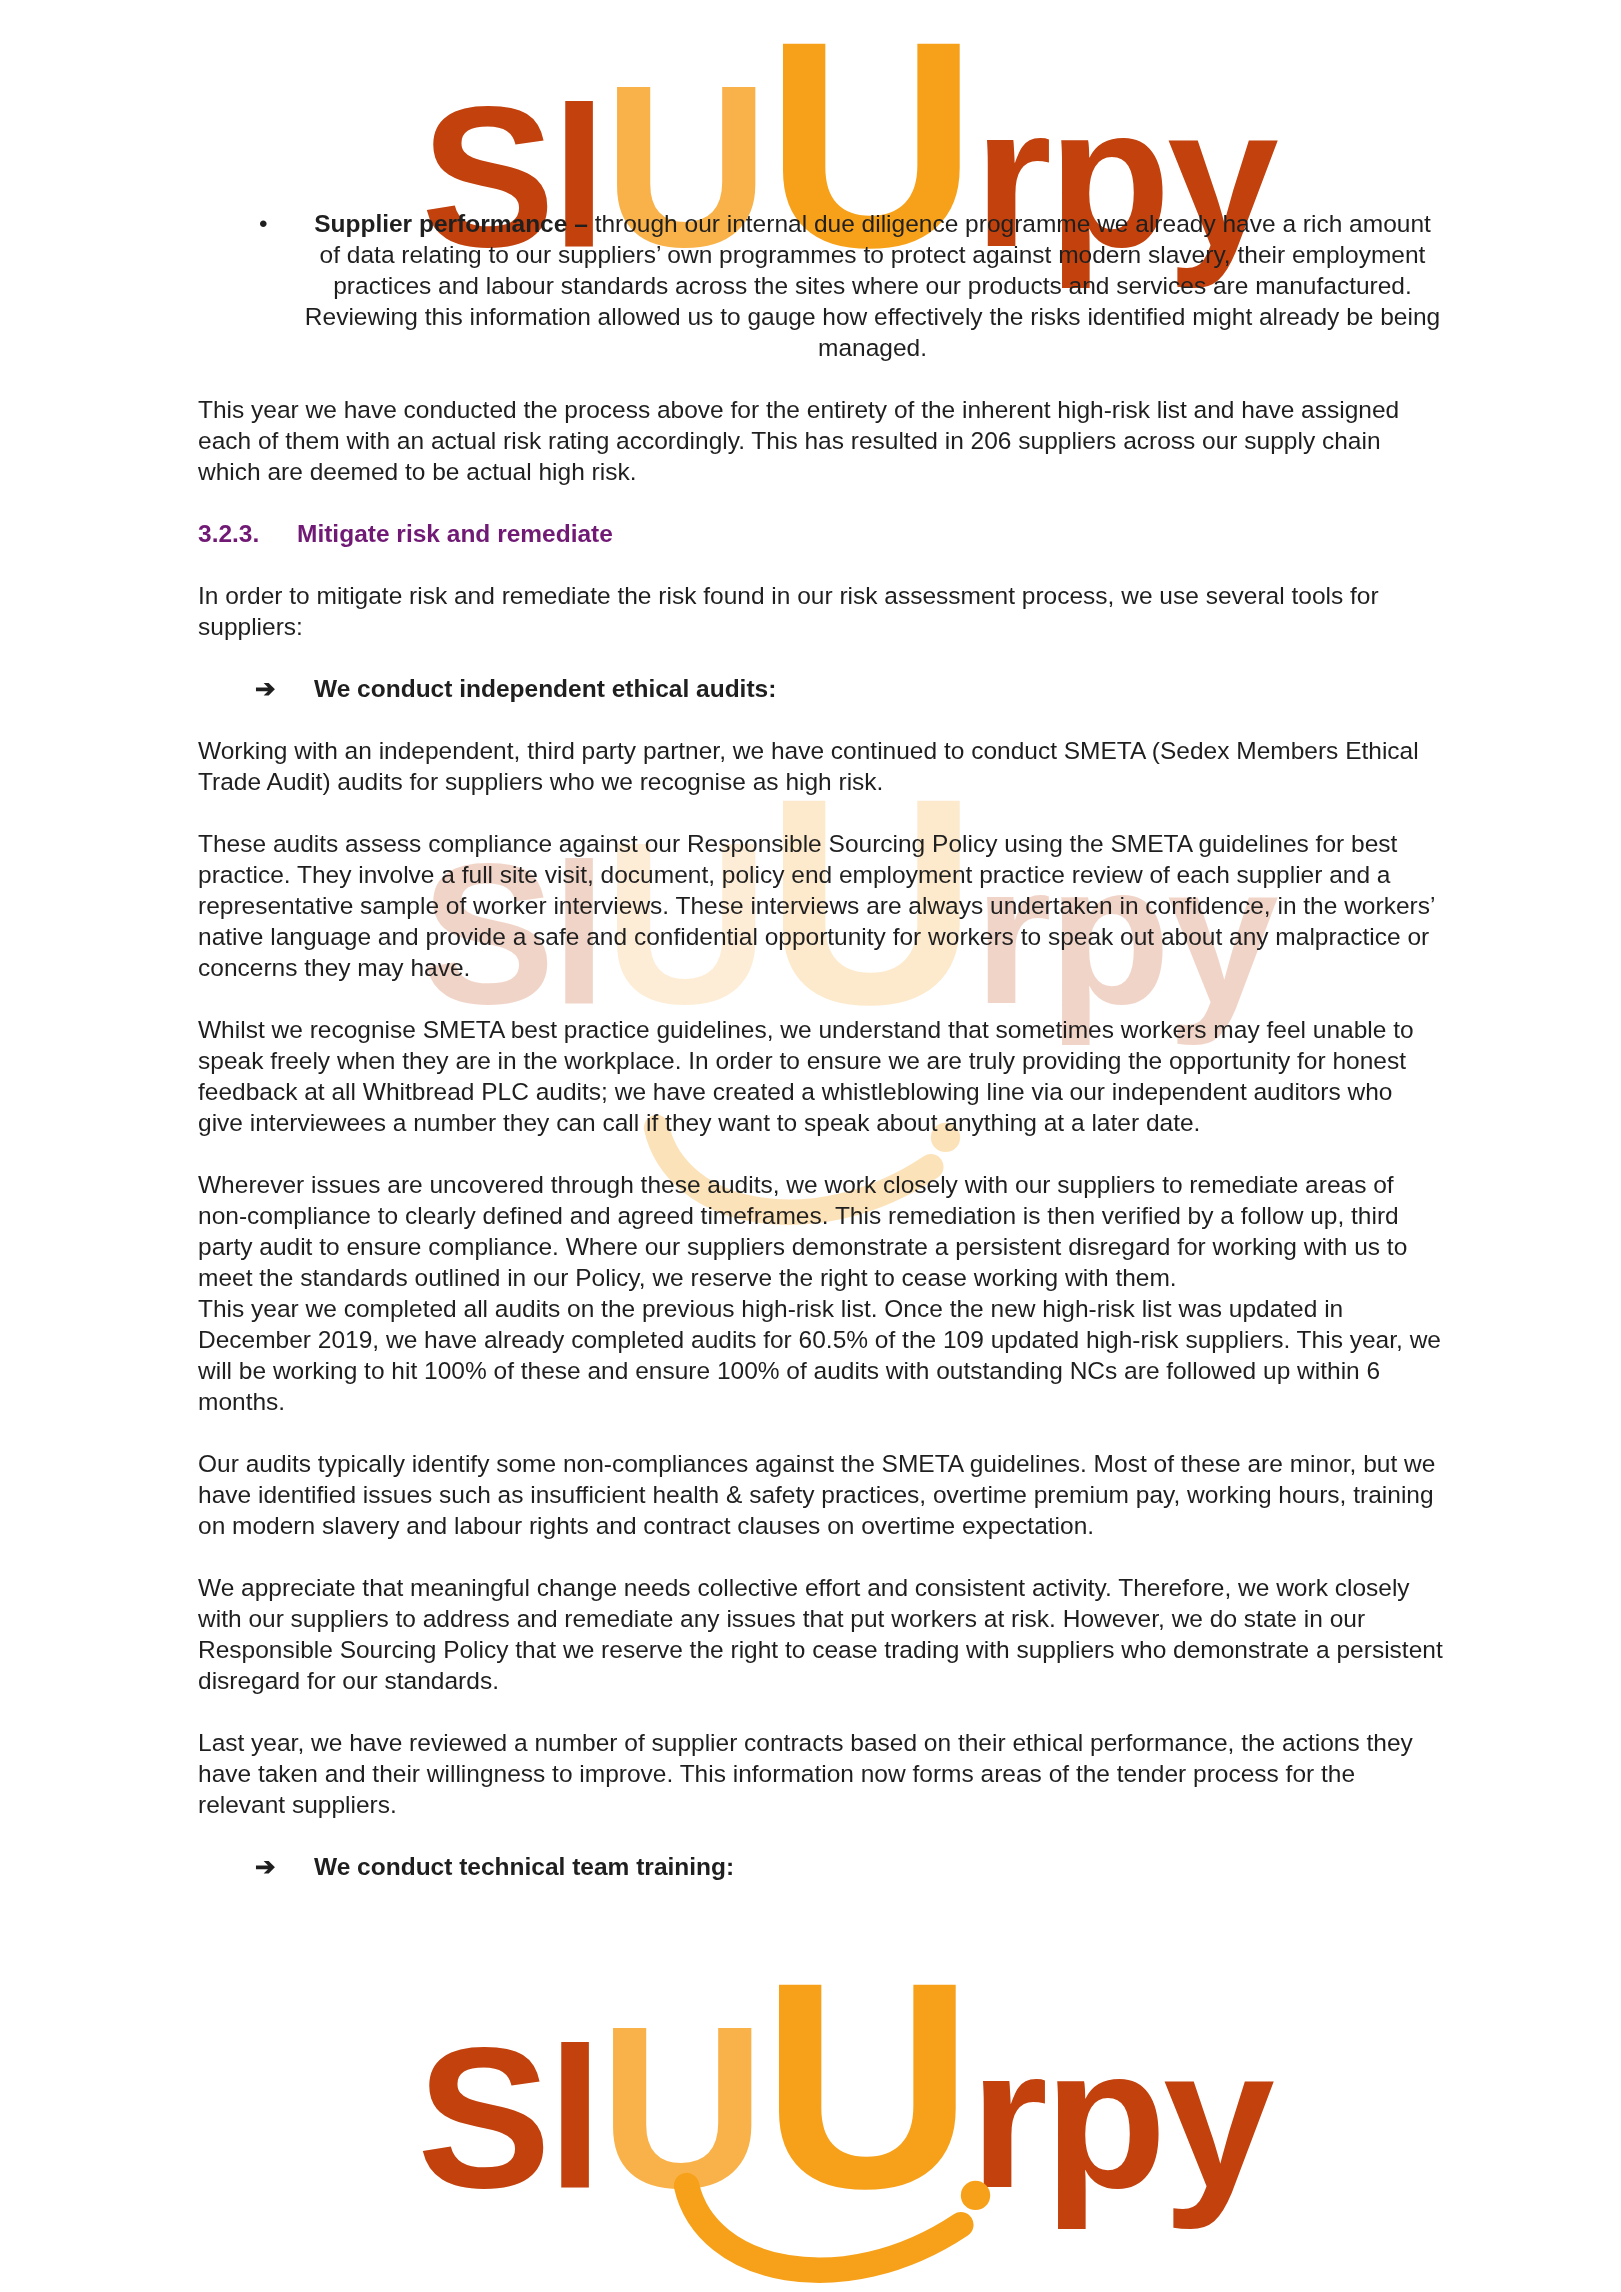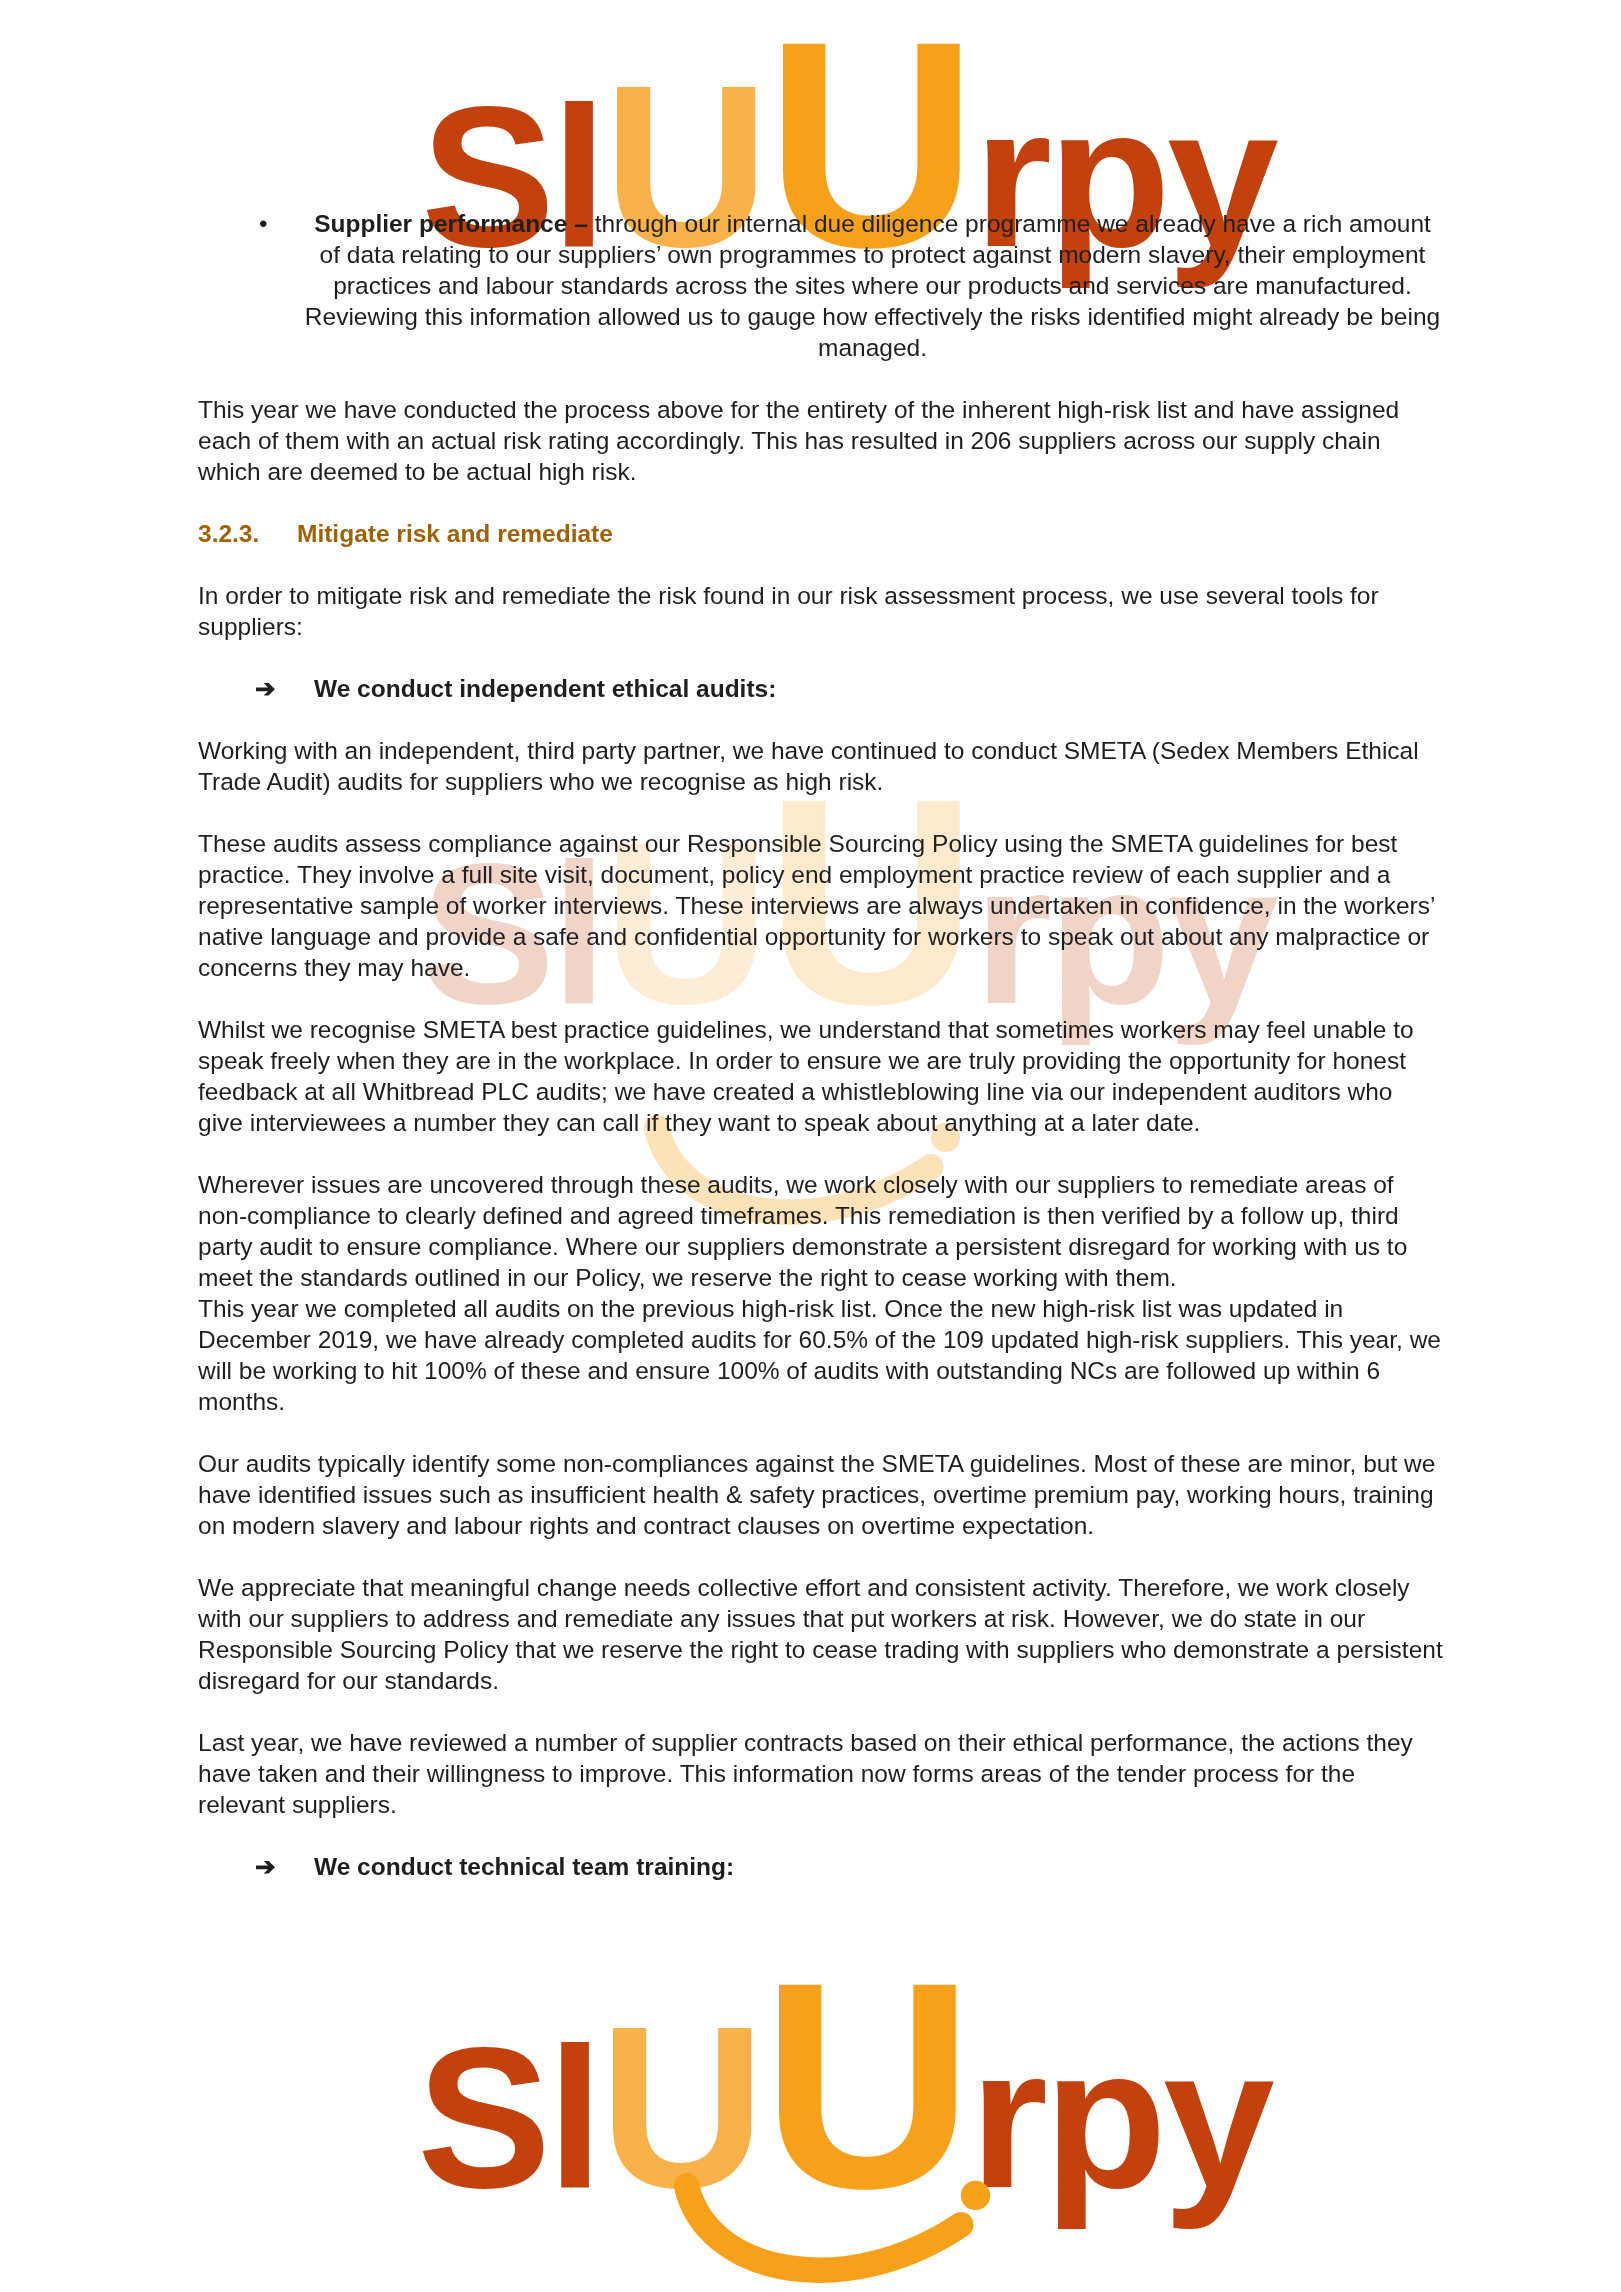--- a/index.html
+++ b/index.html
@@ -40,21 +40,21 @@
     z-index:1;
     font-size:24.5px;
     line-height:31px;
   }
   .content p{margin:0 0 31px 0;}
   .content p.no-gap-bottom{margin-bottom:0;}
   .bullet-item{position:relative;margin:0 0 31px 0;}
   .bullet-glyph{position:absolute;left:61px;top:0;}
   .bullet-text{margin:0;padding-left:104px;text-align:center;}
   h3.section-heading{
-    font-size:24.5px;line-height:31px;font-weight:bold;margin:0 0 31px 0;color:#a16207;
+    font-size:24.5px;line-height:31px;font-weight:bold;margin:0 0 31px 0;color:#701a75;
   }
   h3.section-heading .h-num{display:inline-block;width:99px;}
   .arrow-item{position:relative;margin:0 0 31px 0;padding-left:116px;font-weight:bold;}
   .arrow-item .arrow-glyph{position:absolute;left:57px;top:0;font-weight:bold;}
   .arrow-item.italic .arrow-label{}
   .arrow-item:last-child{margin-bottom:0;}
 </style>
 </head>
 <body>
 

